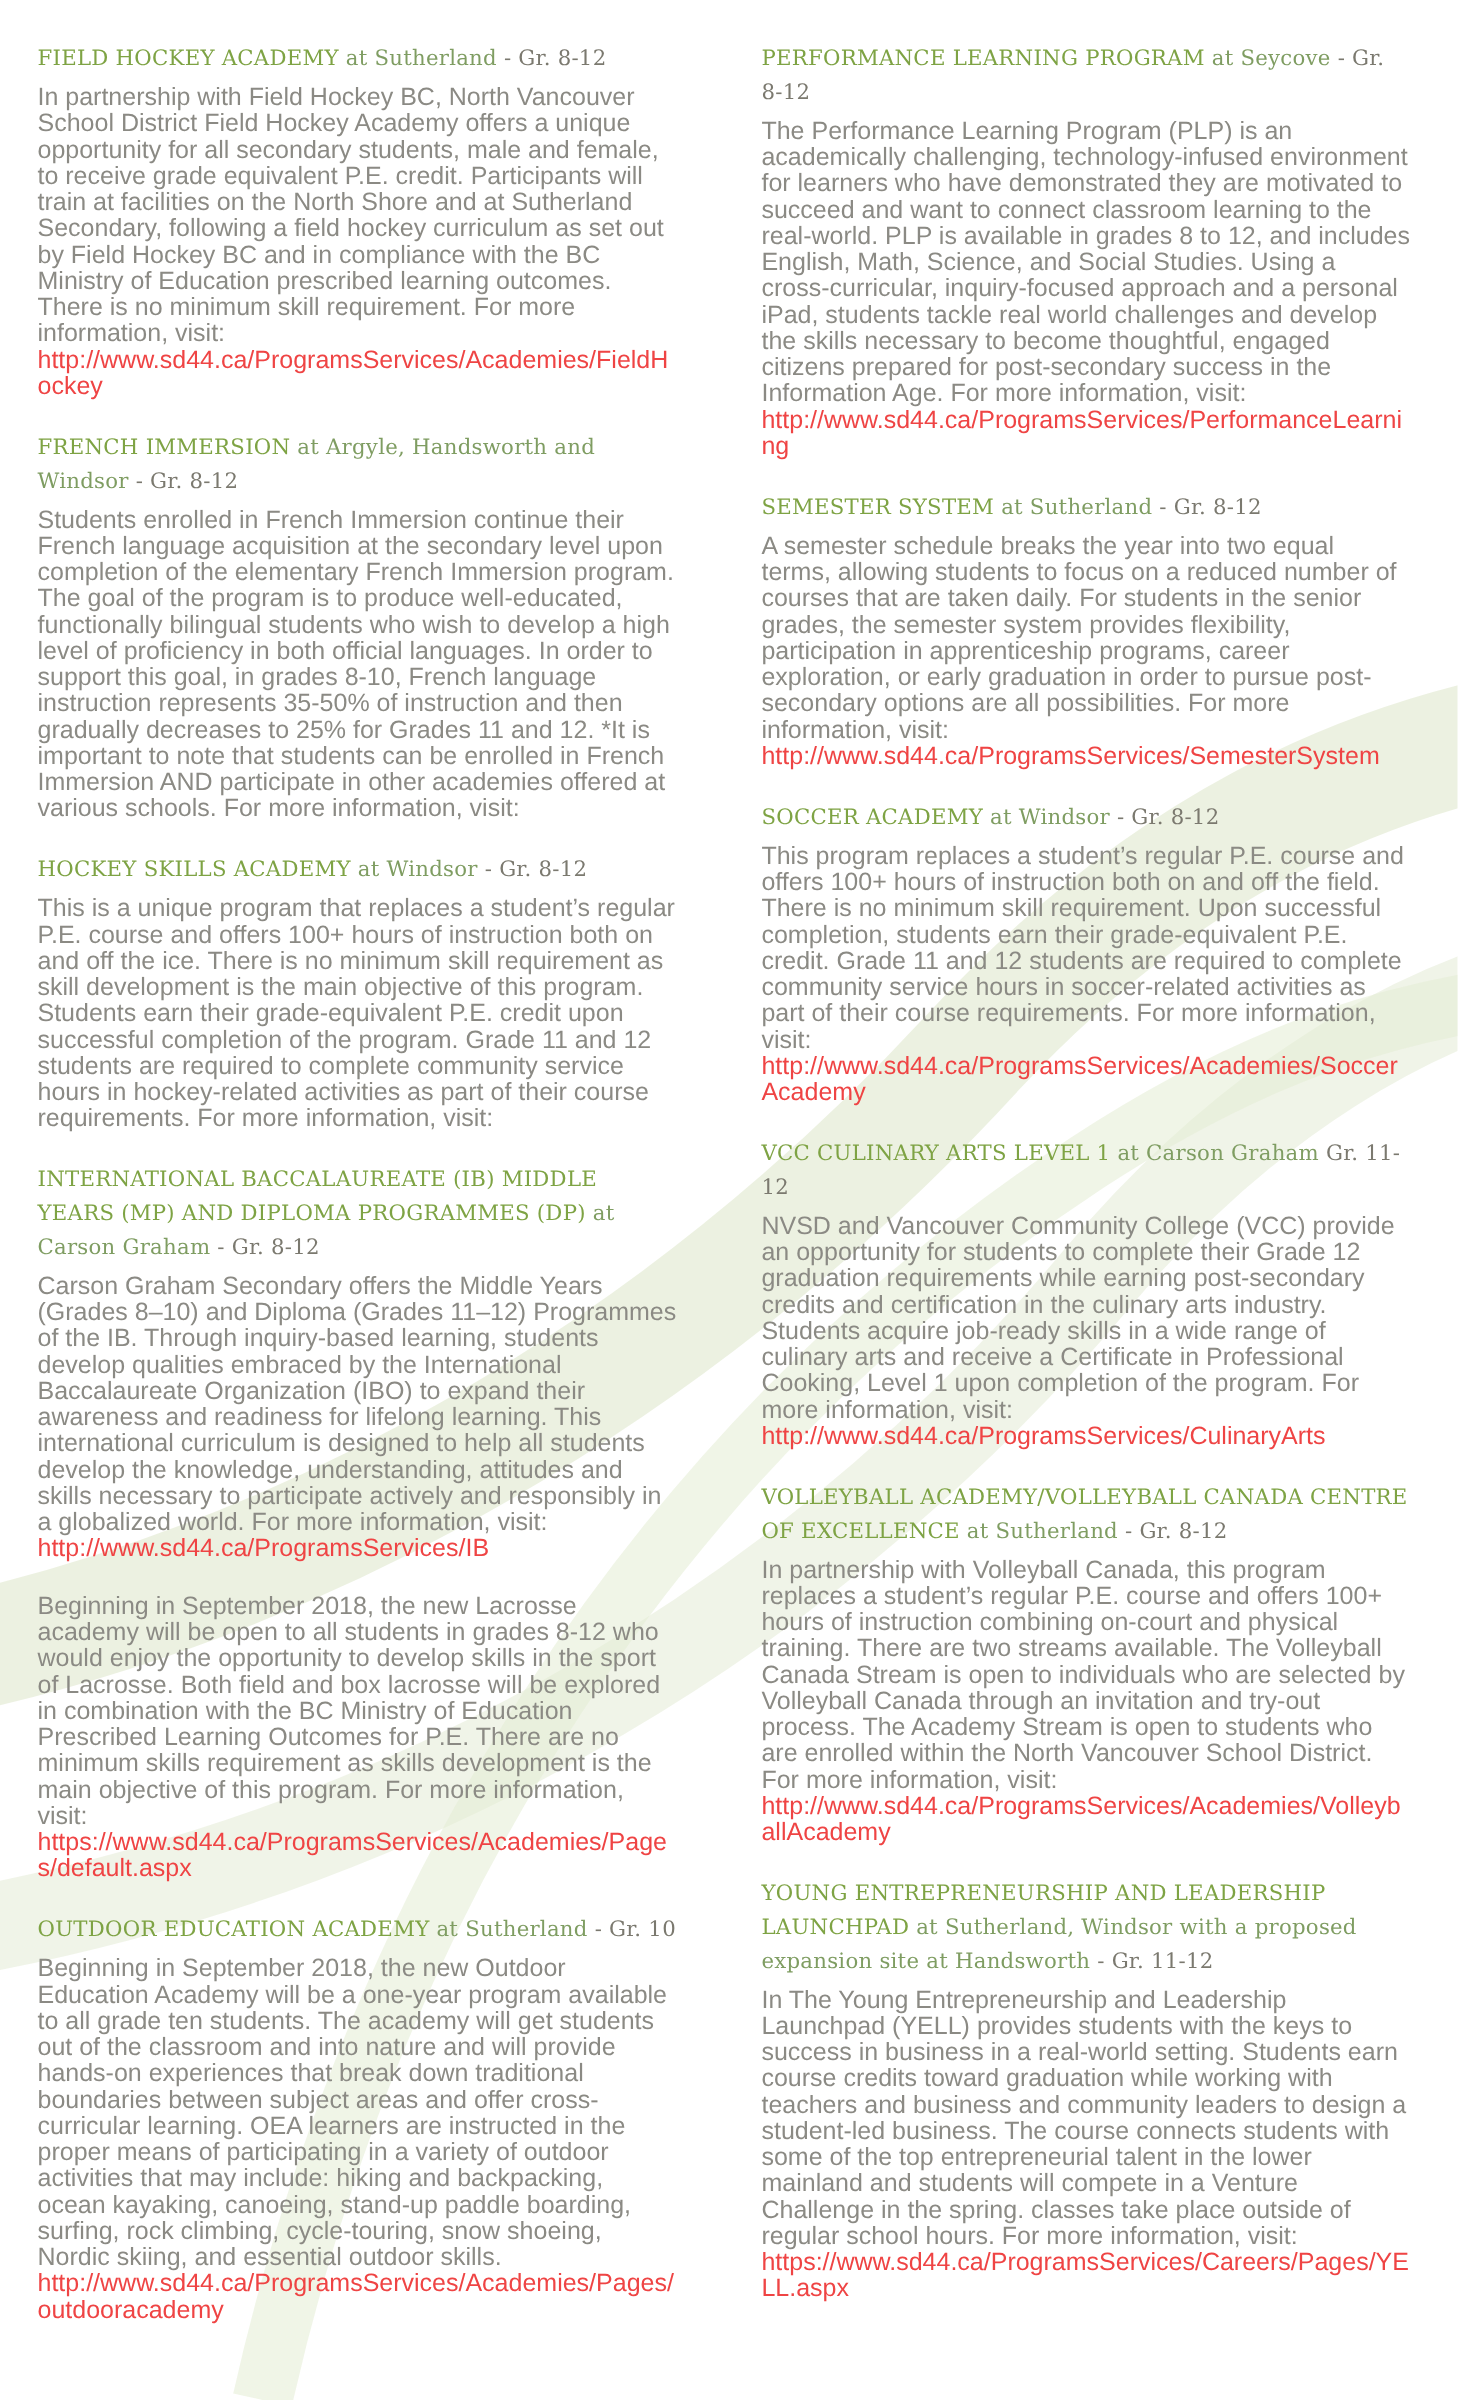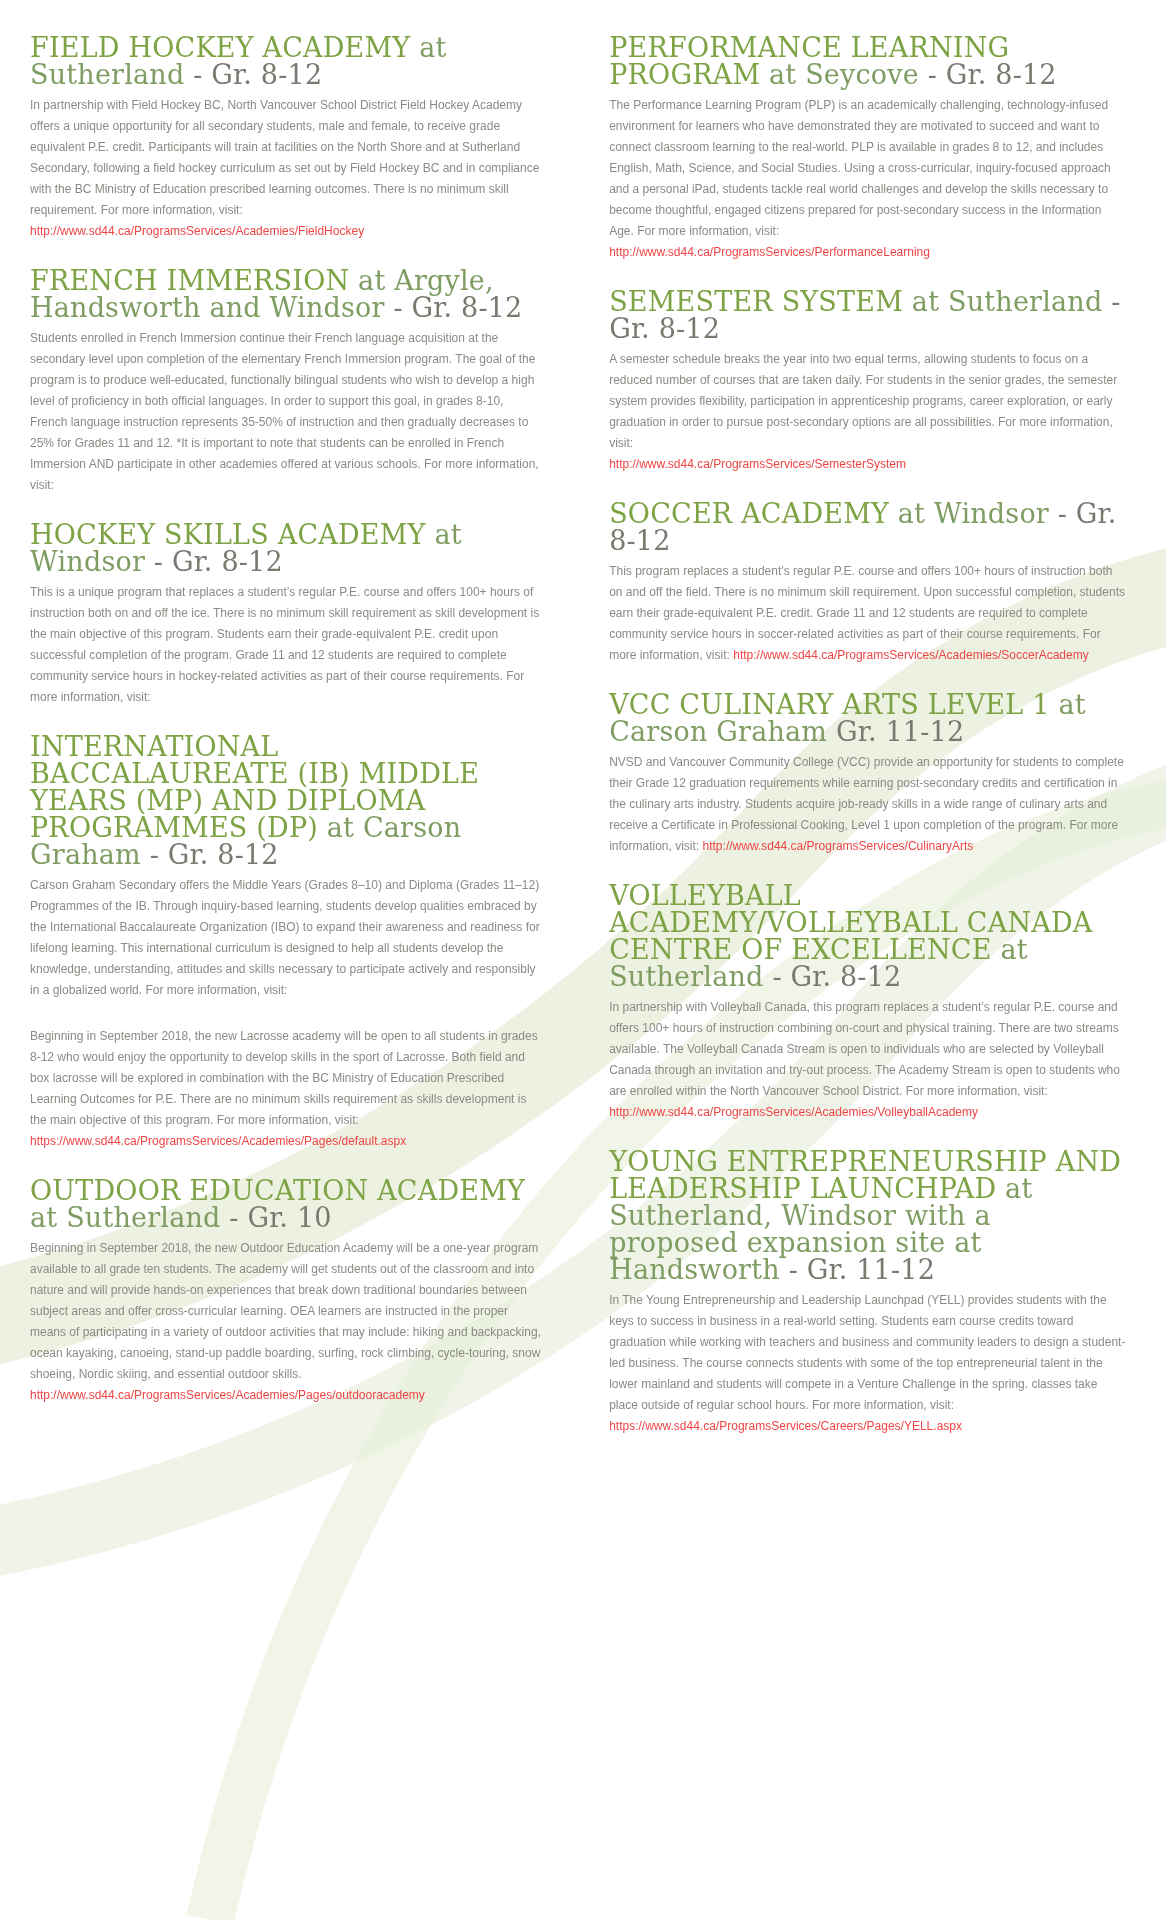--- a/index.html
+++ b/index.html
@@ -18,29 +18,29 @@
     box-sizing:border-box;
   }
   .col{display:block;}
   .col-left{width:532px;}
   .col-right{width:540px;margin-left:42px;}
   section.program{margin:0 0 25px 0;}
   h2.heading{
     margin:0 0 7px 0;
     font-family:"DejaVu Serif", serif;
     font-weight:normal;
-    font-size:27px;line-height:27px;
+    font-size:17px;line-height:27px;
     letter-spacing:0.2px;
   }
   .title{color:#7ea344;}
   .loc{color:#7f9d62;}
   .grade{color:#7b796f;}
   p.body{
     margin:0;
-    font-size:12px;line-height:21px;
+    font-size:20px;line-height:21px;
     color:#8b8a84;
   }
   a.link{
     color:#ef4444;text-decoration:none;
     word-break:break-word;overflow-wrap:break-word;
   }
   a.link.block{display:block;}
 </style>
 </head>
 <body>
@@ -89,20 +89,21 @@
   </section>
 
   <section class="program">
     <h2 class="heading">
       <span class="title">INTERNATIONAL BACCALAUREATE (IB) MIDDLE YEARS (MP) AND DIPLOMA PROGRAMMES (DP)</span>
       <span class="loc">at Carson Graham</span>
       <span class="grade">- Gr. 8-12</span>
     </h2>
     <p class="body">
       <span class="bodytext">Carson Graham Secondary offers the Middle Years (Grades 8–10) and Diploma (Grades 11–12) Programmes of the IB. Through inquiry-based learning, students develop qualities embraced by the International Baccalaureate Organization (IBO) to expand their awareness and readiness for lifelong learning. This international curriculum is designed to help all students develop the knowledge, understanding, attitudes and skills necessary to participate actively and responsibly in a globalized world.  For more information, visit:</span>
+      <a class="link block" href="#">http://www.sd44.ca/ProgramsServices/IB</a>
     </p>
   </section>
 
   <section class="program">
     <p class="body">
       <span class="bodytext">Beginning in September 2018, the new Lacrosse academy will be open to all students in grades 8-12 who would enjoy the opportunity to develop skills in the sport of Lacrosse. Both field and box lacrosse will be explored in combination with the BC Ministry of Education Prescribed Learning Outcomes for P.E. There are no minimum skills requirement as skills development is the main objective of this program.  For more information, visit:</span>
       <a class="link" href="#">https://www.sd44.ca/ProgramsServices/Academies/Pages/default.aspx</a>
     </p>
   </section>
 

